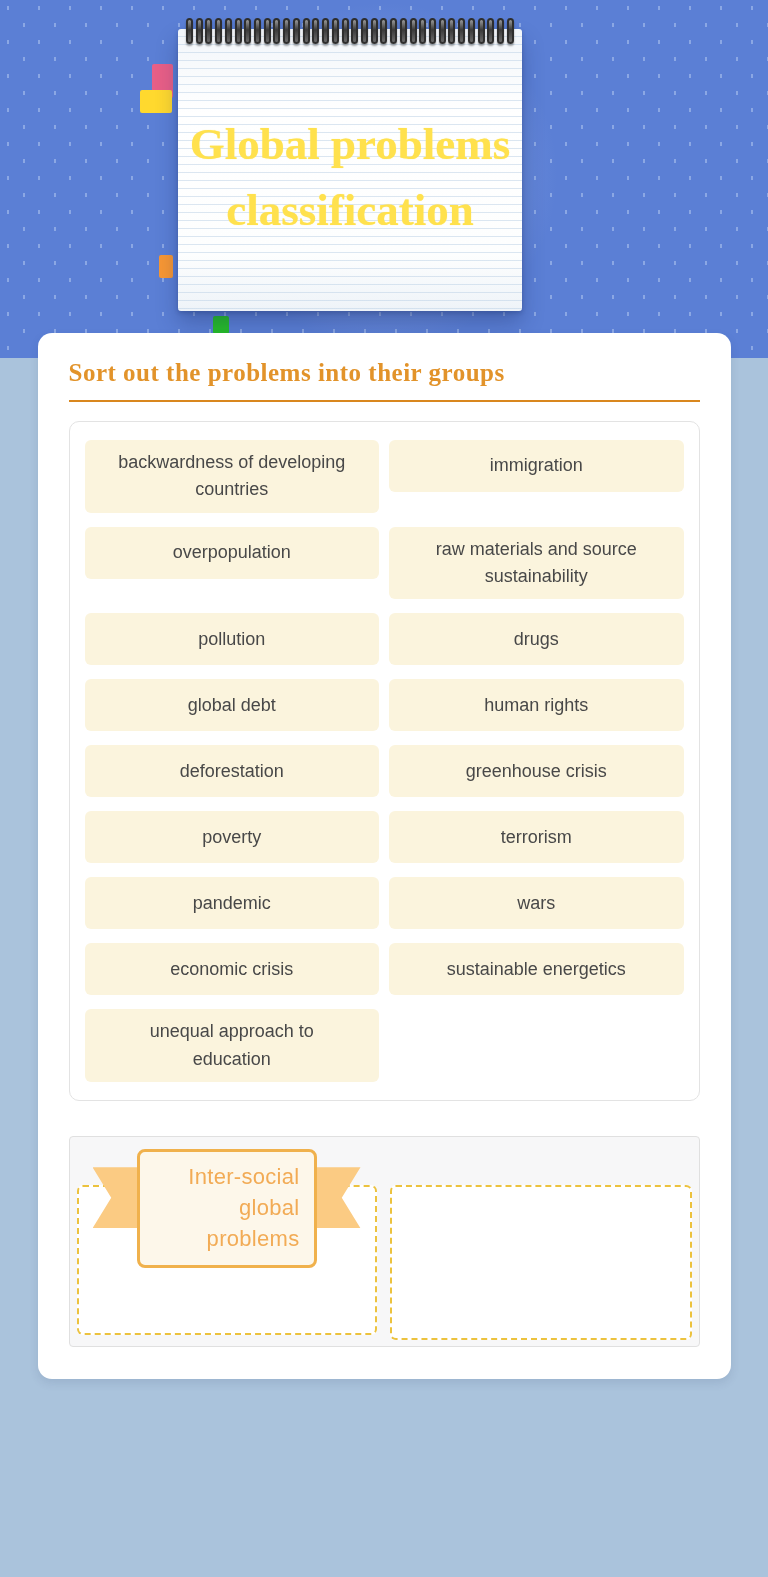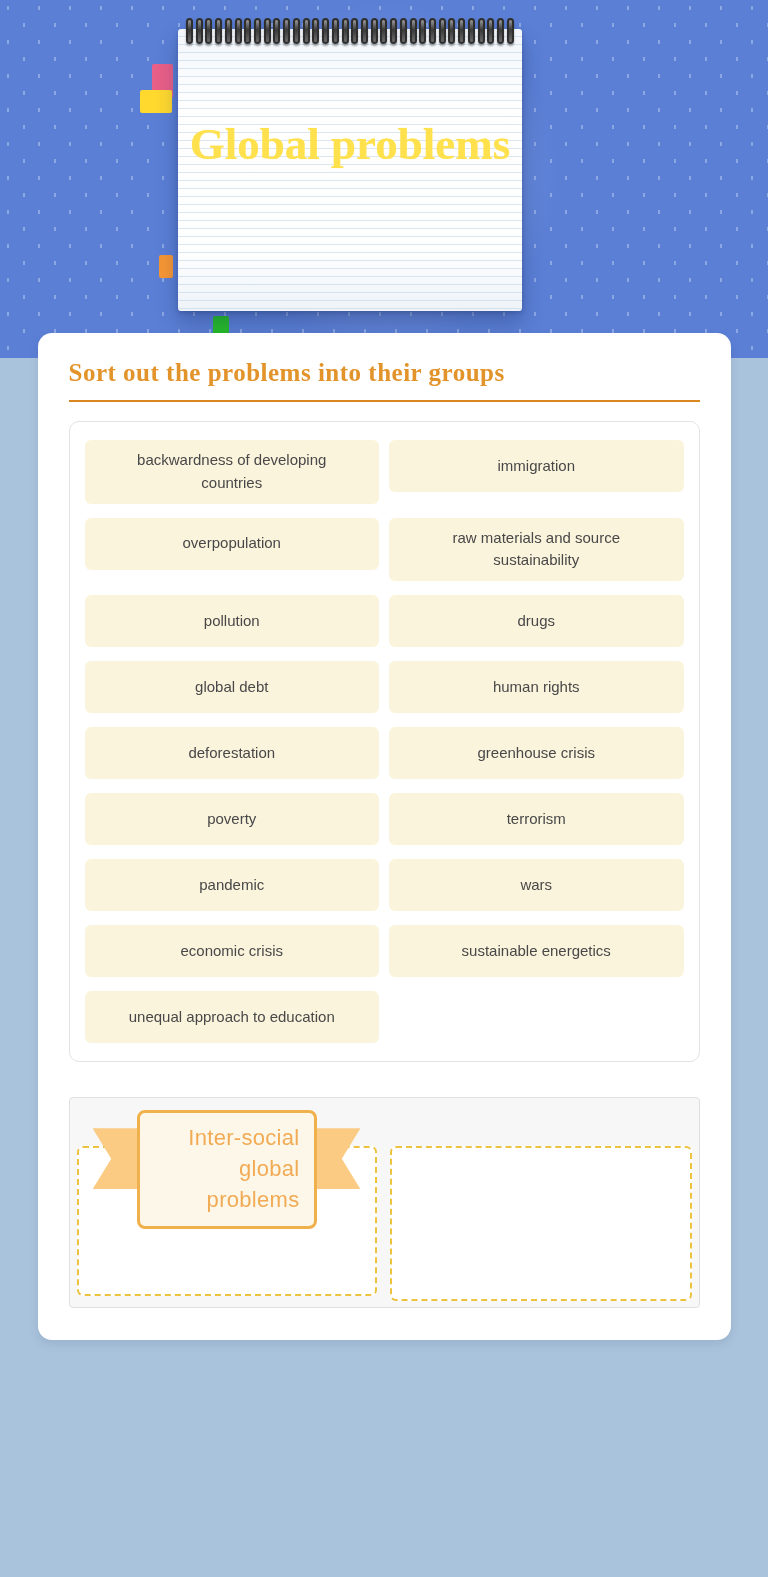--- a/index.html
+++ b/index.html
@@ -85,21 +85,21 @@
     gap:14px 10px;
     align-items:start;
   }
   .pill {
     background:#fbf4dd;
     border-radius:6px;
     min-height:52px;
     display:flex; align-items:center; justify-content:center;
     text-align:center;
     padding:9px 24px;
-    font-size:15px; line-height:1.52;
+    font-size:18px; line-height:1.52;
     color:#484848;
     cursor:grab;
   }
 
   
   .zones {
     margin-top:35px;
     background:#f7f7f8;
     border:1px solid #e0e0e0;
     border-radius:4px;
@@ -183,20 +183,21 @@
         <span class="coil"></span>
         <span class="coil"></span>
         <span class="coil"></span>
         <span class="coil"></span>
         <span class="coil"></span>
         <span class="coil"></span>
         <span class="coil"></span>
       </div>
     <div class="nb-title">
       <div>Global problems</div>
+      <div>classification</div>
     </div>
   </div>
 </div>
 
 <div class="card">
 
   <div class="heading-wrap">
     <div class="heading">Sort out the problems into their groups</div>
   </div>
 

